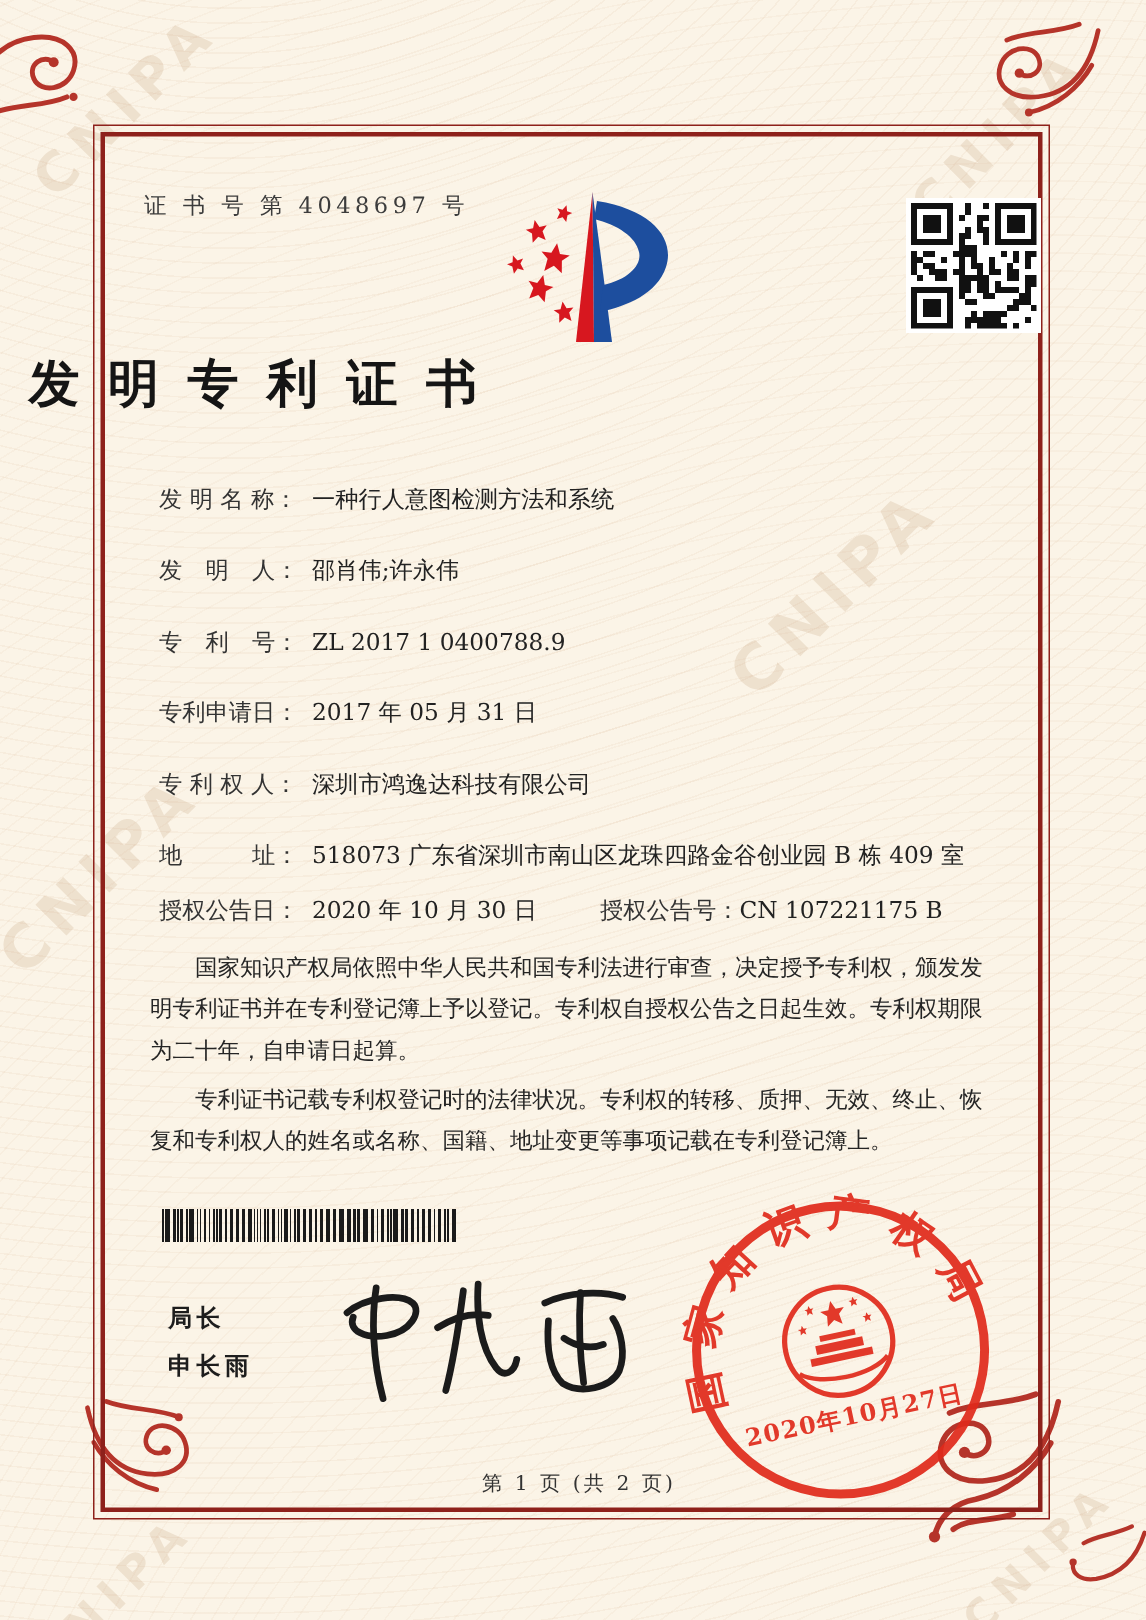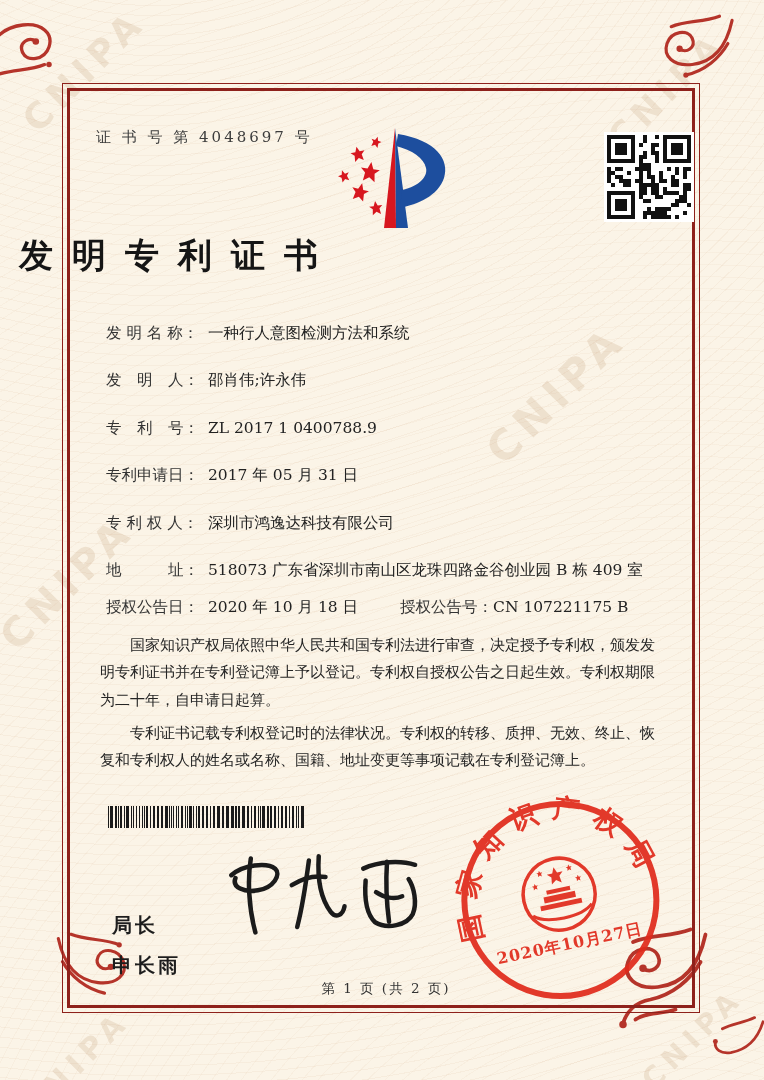--- a/index.html
+++ b/index.html
@@ -39,22 +39,22 @@
   .field-value{color:#222;}
   .addr .field-value{width:438px;word-break:break-all;}
   .grant-row{display:flex;margin-bottom:0;}
   .grant-pair{display:flex;}
   .grant-pair.second{margin-left:42px;}
   .para-block{position:absolute;left:98px;top:632px;width:562px;font-size:15px;line-height:1.82;color:#252525;}
   .para-block p{margin:0 0 6px 2px;text-indent:2em;}
   .barcode{position:absolute;left:108px;top:806px;width:200px;height:22px;}
   .sig-block{
     position:absolute;left:112px;top:864px;
-    font-family:Liberation Serif, serif;
-    font-size:20px;font-weight:600;letter-spacing:3px;color:#1d1d1d;line-height:2.0;margin-top:41px;
+    font-family:Liberation Mono, monospace;
+    font-size:16px;font-weight:600;letter-spacing:3px;color:#1d1d1d;line-height:2.0;
   }
   .signature{position:absolute;left:214px;top:842px;width:220px;height:100px;}
   .seal{position:absolute;left:455px;top:798px;width:212px;height:210px;transform:rotate(-12deg);opacity:0.92;}
   .page-info{position:absolute;left:62px;width:648px;top:980px;text-align:center;font-size:13.5px;letter-spacing:2px;color:#333;}
   .footer-note{position:absolute;left:0;right:0;top:1027px;text-align:center;font-size:14.5px;letter-spacing:2px;color:#3a3a3a;}
   .ornament{position:absolute;pointer-events:none;}
 </style>
 </head>
 <body>
 
@@ -372,21 +372,21 @@
       <span class="field-label">专 利 权 人：</span>
       <span class="field-value">深圳市鸿逸达科技有限公司</span>
     </div>
     <div class="field-row addr" style="margin-bottom:14px;">
       <span class="field-label">地　　　址：</span>
       <span class="field-value">518073 广东省深圳市南山区龙珠四路金谷创业园 B 栋 409 室</span>
     </div>
     <div class="field-row grant-row">
       <span class="grant-pair">
         <span class="field-label">授权公告日：</span>
-        <span class="field-value">2020 年 10 月 18 日</span>
+        <span class="field-value">2020 年 10 月 30 日</span>
       </span>
       <span class="grant-pair second">
         <span class="field-label" style="flex-basis:auto;">授权公告号：</span>
         <span class="field-value">CN 107221175 B</span>
       </span>
     </div>
   </div>
 
   <div class="para-block">
     <p>国家知识产权局依照中华人民共和国专利法进行审查，决定授予专利权，颁发发明专利证书并在专利登记簿上予以登记。专利权自授权公告之日起生效。专利权期限为二十年，自申请日起算。</p>

